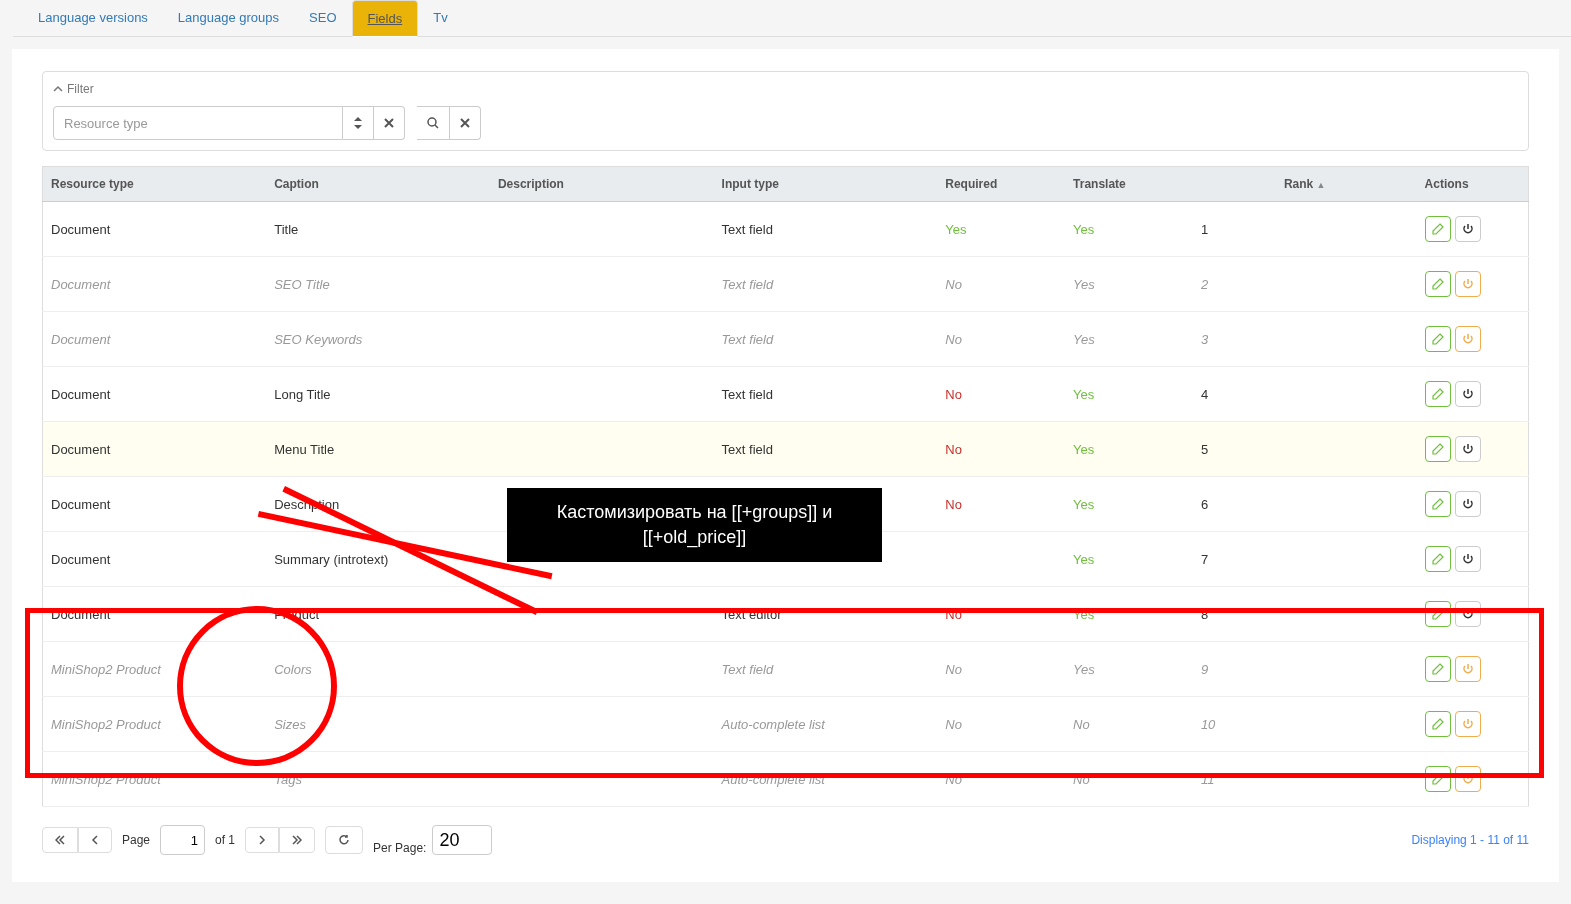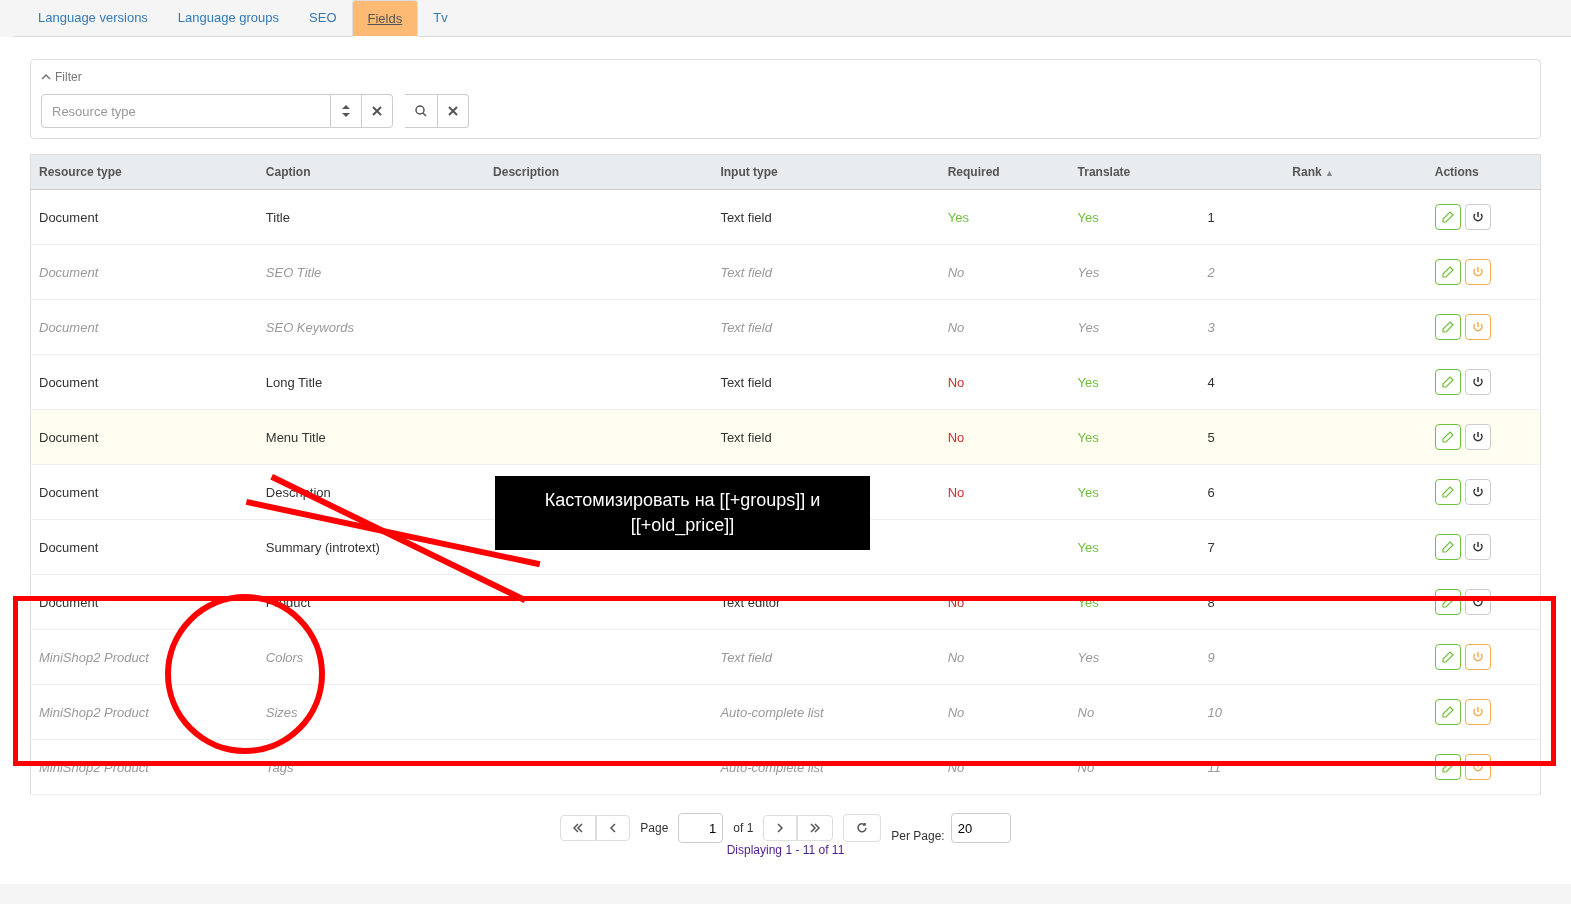--- a/index.html
+++ b/index.html
@@ -1,20 +1,20 @@
 <!DOCTYPE html>
 <html><head>
 <meta charset="utf-8">
 <style>
 * { box-sizing: border-box; margin: 0; padding: 0; }
 body { font-family: -apple-system, BlinkMacSystemFont, "Segoe UI", Helvetica, Arial, sans-serif; font-size: 13px; color: #333; background: #f5f5f5; padding: 0; }
 .tabs { display: flex; border-bottom: 1px solid #ddd; background: #f5f5f5; padding-left: 10px; margin-left: 13px; }
 .tab { padding: 10px 15px; color: #337ab7; cursor: pointer; font-size: 13px; }
-.tab.active { background: #fdba74; border: 1px solid #ddd; border-bottom-color: #fff; color: #555; margin-bottom: -1px; border-radius: 4px 4px 0 0; text-decoration: underline; }
-.panel { background: #fff; margin: 0; padding: 12px 15px; }
+.tab.active { background: #eab308; border: 1px solid #ddd; border-bottom-color: #fff; color: #555; margin-bottom: -1px; border-radius: 4px 4px 0 0; text-decoration: underline; }
+.panel { background: #fff; margin: 12px; padding: 12px 15px; }
 .filter-panel { border: 1px solid #ddd; border-radius: 4px; padding: 10px; margin: 10px 15px 15px 15px; }
 .filter-header { color: #777; font-size: 12px; margin-bottom: 10px; display: flex; align-items: center; gap: 4px; }
 .filter-row { display: flex; gap: 12px; }
 .input-group { display: flex; }
 .form-control { border: 1px solid #ccc; border-radius: 4px 0 0 4px; padding: 6px 10px; font-size: 13px; height: 34px; color: #555; }
 .form-control::placeholder { color: #999; }
 .resource-type-select { width: 290px; }
 .search-input { width: 275px; }
 .btn-addon { border: 1px solid #ccc; border-left: none; background: #fff; padding: 6px 10px; height: 34px; cursor: pointer; display: flex; align-items: center; color: #555; }
 .btn-addon.last { border-radius: 0 4px 4px 0; }
@@ -25,32 +25,32 @@
 tbody tr.muted td { color: #999; font-style: italic; }
 tbody tr.highlight { background: #fffef0; }
 .yes-green { color: #6fbf3d; }
 .no-red { color: #c9302c; }
 .actions { display: flex; gap: 4px; justify-content: flex-start; }
 .btn-sm { border: 1px solid #ccc; border-radius: 4px; background: #fff; width: 26px; height: 26px; display: flex; align-items: center; justify-content: center; cursor: pointer; font-size: 12px; }
 .btn-sm.green { border-color: #6fbf3d; color: #6fbf3d; }
 .btn-sm.yellow { border-color: #f0ad4e; color: #f0ad4e; }
 .btn-sm.dark { color: #333; }
 .sort-arrow { font-size: 9px; color: #888; }
-.pagination-bar { display: flex; align-items: center; padding: 8px 15px 15px 15px; justify-content: space-between; flex-direction: column; }
+.pagination-bar { display: flex; align-items: center; padding: 8px 15px 15px 15px; justify-content: space-between; }
 .pag-left { display: flex; align-items: center; gap: 10px; }
 .pag-btn-group { display: flex; }
 .pag-btn { border: 1px solid #ddd; background: #fff; padding: 7px 12px; cursor: pointer; color: #555; font-size: 11px; }
 .pag-btn:first-child { border-radius: 4px 0 0 4px; }
 .pag-btn:last-child { border-radius: 0 4px 4px 0; }
 .pag-btn.single { border-radius: 4px; }
 .pag-input { width: 45px; height: 30px; text-align: right; border: 1px solid #ccc; border-radius: 4px; padding: 4px 6px; font-size: 13px; }
 .pag-text { font-size: 12px; color: #333; }
 .per-page-wrap { display: flex; align-items: flex-end; gap: 6px; }
-.per-page-input { width: 60px; height: 30px; border: 1px solid #ccc; border-radius: 4px; padding: 4px 6px; font-size: 13px; }
-.display-text { font-size: 12px; color: #4c1d95; }
+.per-page-input { width: 60px; height: 30px; border: 1px solid #ccc; border-radius: 4px; padding: 4px 6px; font-size: 18px; }
+.display-text { font-size: 12px; color: #3b82f6; }
 .annotation-box { position: absolute; left: 480px; top: 322px; background: #000; color: #fff; padding: 12px 22px; font-size: 18px; font-family: Arial; text-align: center; line-height: 1.4; pointer-events: none; z-index: 101; }
 .annotation-circle { position: absolute; left: 150px; top: 440px; width: 160px; height: 160px; border: 6px solid #ff0000; border-radius: 50%; z-index: 101; }
 .annotation-line1 { position: absolute; left: 258px; top: 320px; width: 282px; height: 6px; background: #ff0000; transform-origin: 0 0; transform: rotate(26deg); z-index: 101; }
 .annotation-line2 { position: absolute; left: 232px; top: 345px; width: 300px; height: 6px; background: #ff0000; transform-origin: 0 0; transform: rotate(12deg); z-index: 101; }
 .annotation-rect { position: absolute; left: -2px; top: 442px; right: 0px; height: 170px; border: 5px solid #ff0000; z-index: 101; }
 
 svg { display: block; }
 .col-rtype { width: 14%; }
 .col-caption { width: 14%; }
 .col-desc { width: 14%; }

